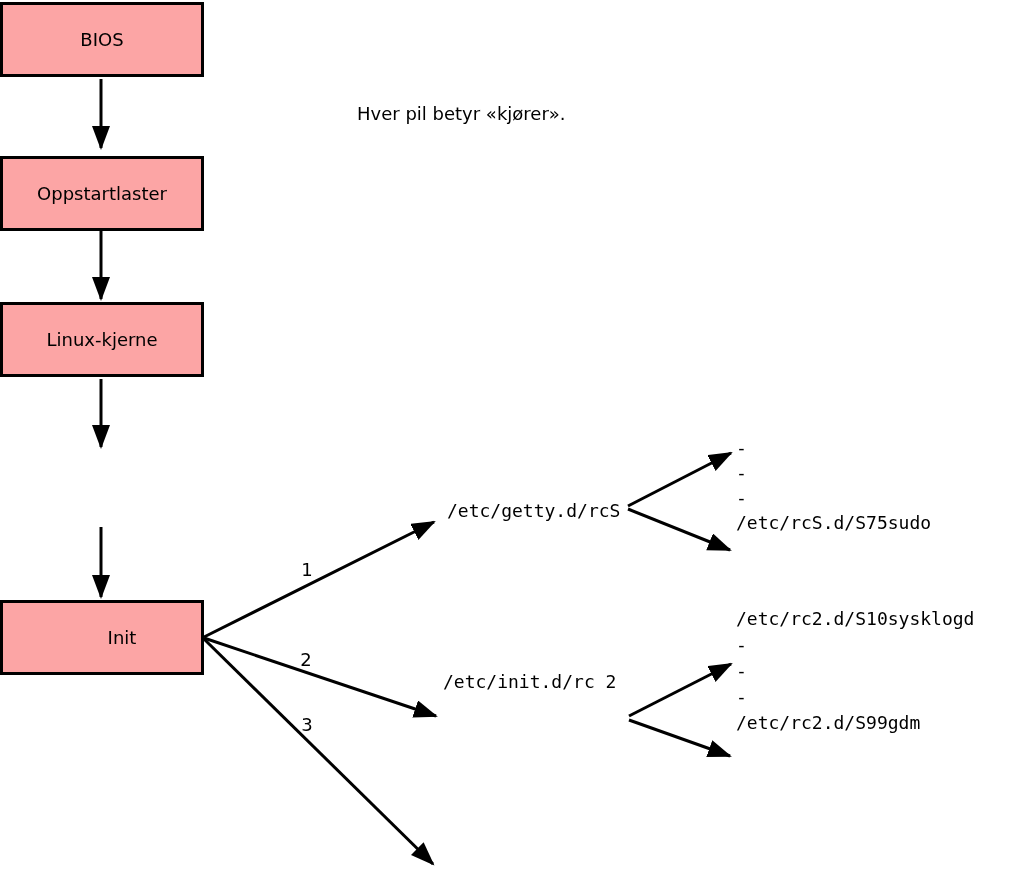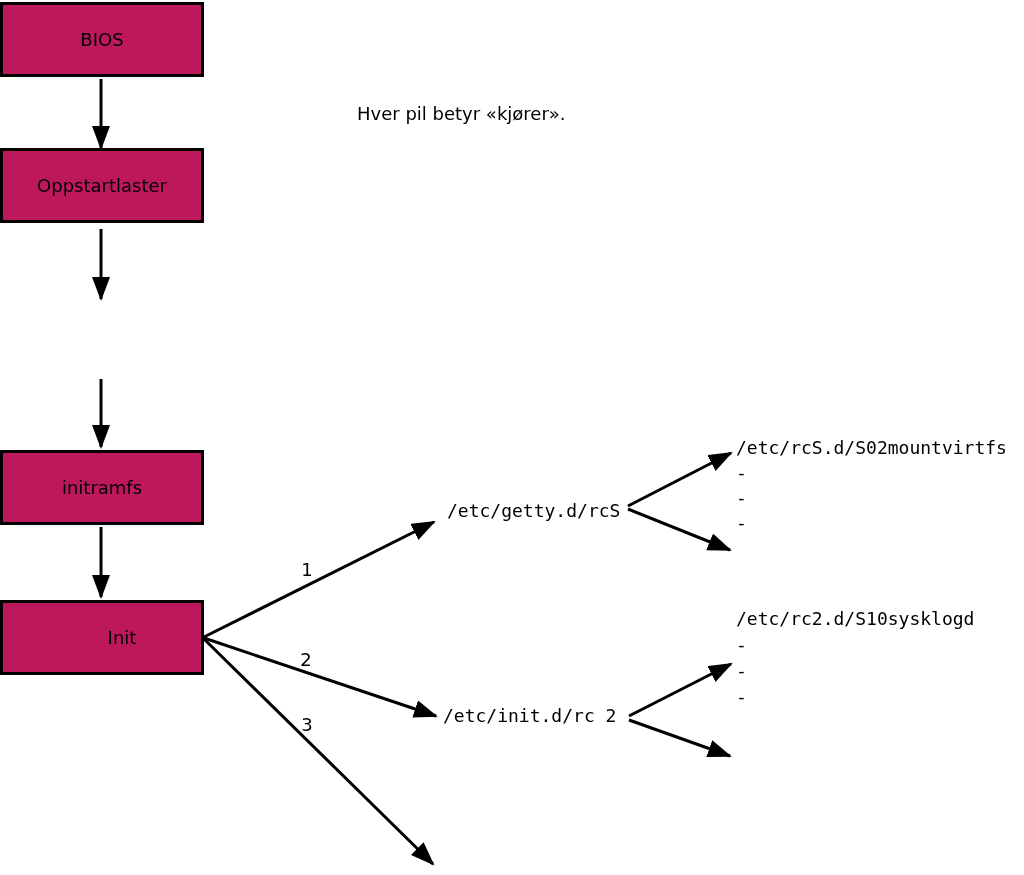--- a/index.html
+++ b/index.html
@@ -23,28 +23,28 @@
     width: 1024px;
     height: 875px;
   }
   .box {
     position: absolute;
     left: 0;
     width: 204px;
     height: 75px;
     box-sizing: border-box;
     border: 3px solid #000000;
-    background: #be185d;
+    background: #fca5a5;
     display: flex;
     align-items: center;
     justify-content: center;
     font-size: 18px;
   }
   .box-bios          { top: 2px;   }
-  .box-oppstartlaster{ top: 148px; }
+  .box-oppstartlaster{ top: 156px; }
   .box-linux-kjerne  { top: 302px; }
   .box-initramfs     { top: 450px; }
   .box-init          { top: 600px; padding-left: 40px; }
   .note {
     position: absolute;
     left: 357px;
     top: 103px;
     font-size: 18px;
     white-space: nowrap;
     text-align: center;
@@ -61,21 +61,21 @@
   .mono {
     font-family: "DejaVu Sans Mono", monospace;
     font-size: 18px;
     white-space: nowrap;
   }
   .script-node {
     position: absolute;
     line-height: 20px;
   }
   .script-rcs   { left: 447px; top: 501px; }
-  .script-rc2   { left: 443px; top: 706px; text-align: center; }
+  .script-rc2   { left: 443px; top: 672px; text-align: center; }
   .script-getty { left: 448px; top: 854px; margin-top: 43px; }
   .script-list {
     position: absolute;
     left: 736px;
   }
   .list-rcs { top: 435px; line-height: 25px; }
   .list-rc2 { top: 606px; line-height: 26px; }
 </style>
 </head>
 <body>
@@ -103,44 +103,45 @@
     <line x1="629" y1="716" x2="731" y2="664" stroke="#000000" stroke-width="3" marker-end="url(#ah)"></line>
     <line x1="629" y1="720" x2="730" y2="756" stroke="#000000" stroke-width="3" marker-end="url(#ah)"></line>
   </svg>
 
   <div class="box box-bios">
     <span>BIOS</span>
   </div>
   <div class="box box-oppstartlaster">
     <span>Oppstartlaster</span>
   </div>
-  <div class="box box-initramfs">
-    <span>initramfs</span>
+  <div class="box box-linux-kjerne">
+    <span>Linux-kjerne</span>
   </div>
   <div class="box box-init">
     <span>Init</span>
   </div>
 
   <div class="note">Hver pil betyr «kjører».</div>
 
   <span class="branch-num branch-num-1">1</span>
   <span class="branch-num branch-num-2">2</span>
   <span class="branch-num branch-num-3">3</span>
 
   <div class="mono script-node script-rcs">/etc/getty.d/rcS</div>
   <div class="mono script-node script-rc2">/etc/init.d/rc 2</div>
   <div class="mono script-node script-getty">getty</div>
 
   <div class="mono script-list list-rcs">
-    <div>/etc/rcS.d/S02mountvirtfs</div>
     <div>-</div>
     <div>-</div>
     <div>-</div>
+    <div>/etc/rcS.d/S75sudo</div>
   </div>
 
   <div class="mono script-list list-rc2">
     <div>/etc/rc2.d/S10sysklogd</div>
     <div>-</div>
     <div>-</div>
     <div>-</div>
+    <div>/etc/rc2.d/S99gdm</div>
   </div>
 
 </div>
 
 </body></html>

